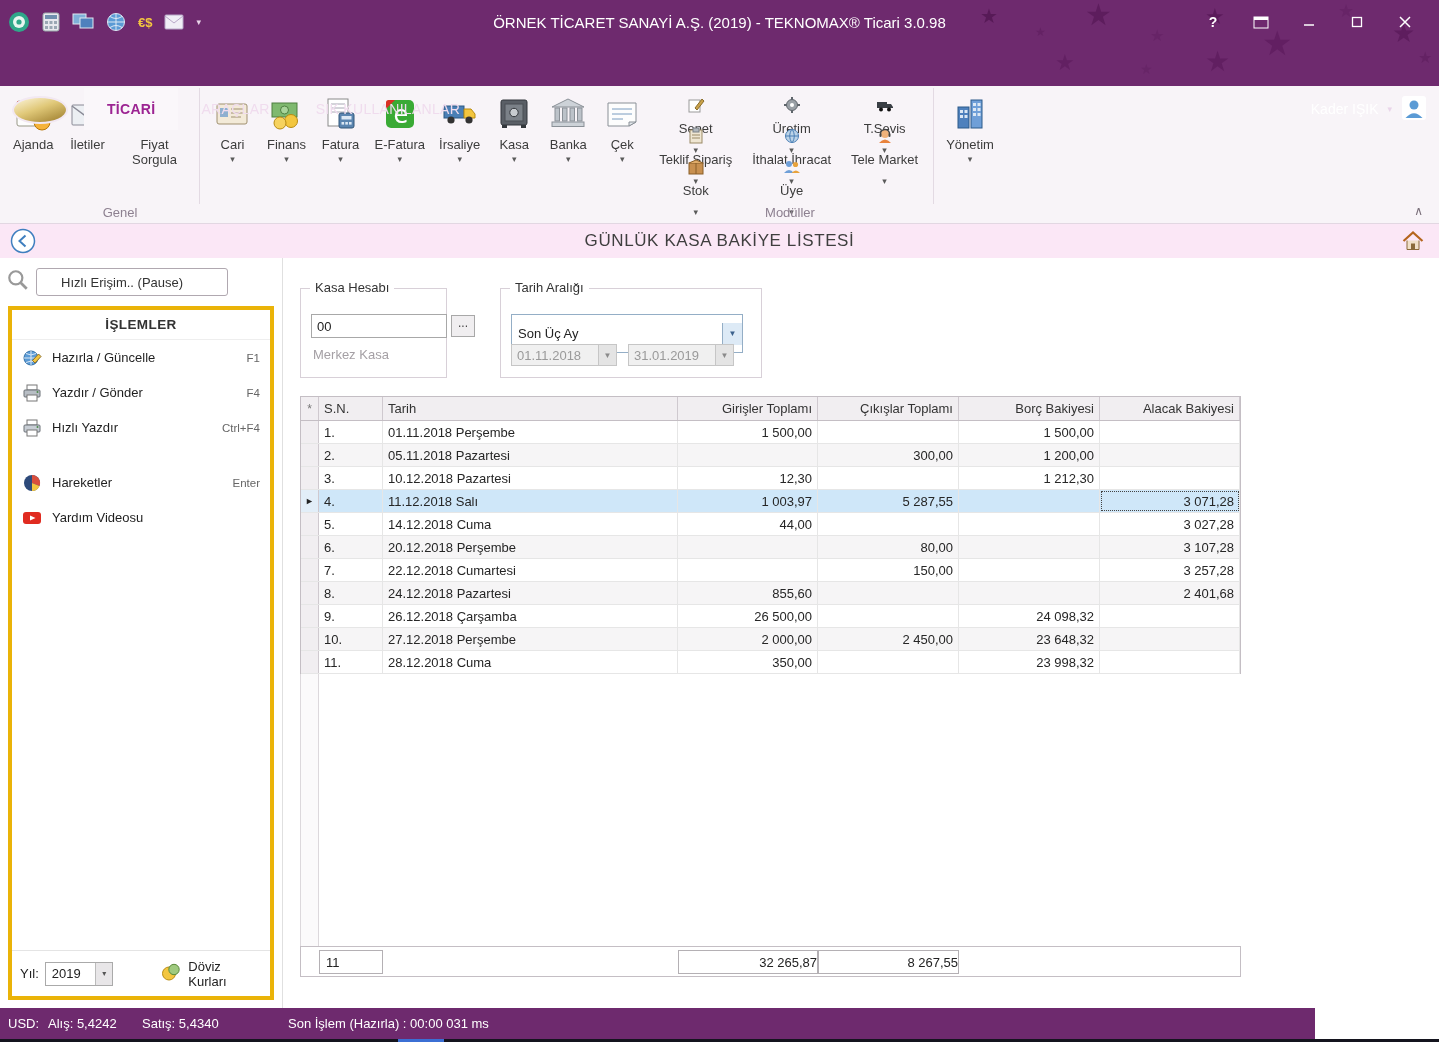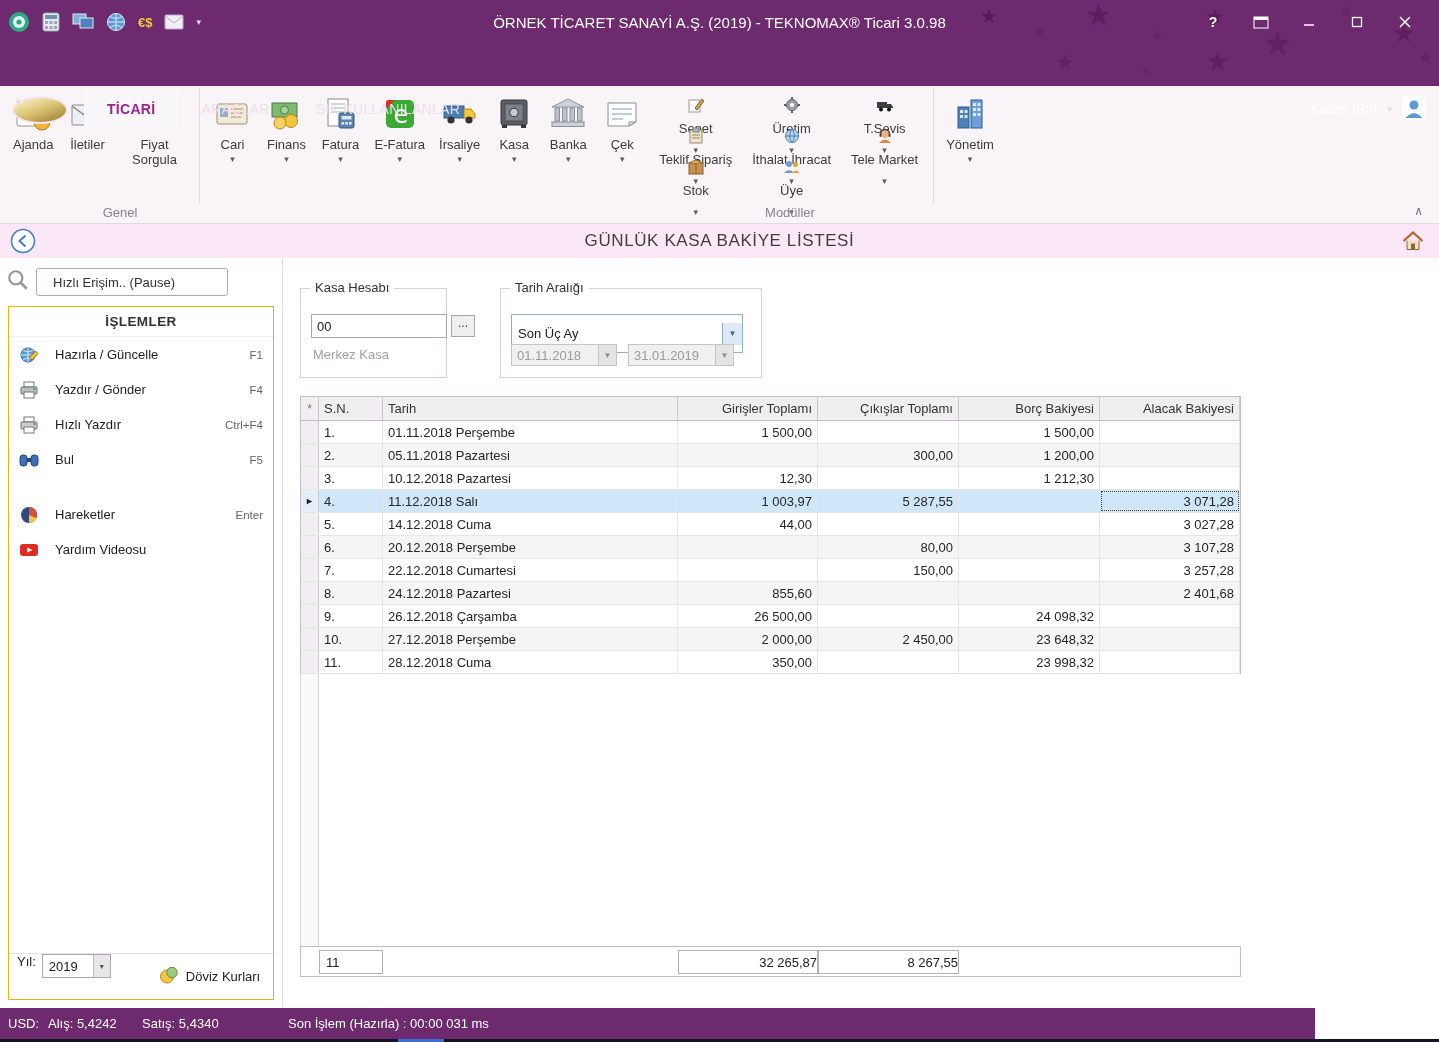--- a/index.html
+++ b/index.html
@@ -45,28 +45,28 @@
 
   
   .pagebar { position:absolute; left:0; top:224px; width:1439px; height:34px; background:#fbe7f6; }
   .backbtn { position:absolute; left:10px; top:228px; width:26px; height:26px; }
   .pagetitle { position:absolute; left:0; right:0; top:0; height:34px; display:flex; align-items:center; justify-content:center; font-size:17px; color:#3f3f3f; letter-spacing:.6px; }
   .homebtn { position:absolute; right:14px; top:229px; width:24px; height:24px; }
 
   
   .sidebar { position:absolute; left:0; top:258px; width:283px; height:750px; background:#fff; border-right:1px solid #e0e0e0; }
   .searchrow { position:absolute; left:6px; top:10px; display:flex; align-items:center; gap:6px; }
-  .searchrow input { width:192px; height:28px; border:1px solid #b0a8b0; border-radius:3px; padding:0 16px; font-size:13px; font-family:inherit; color:#333; }
-  .panel { position:absolute; left:8px; top:48px; width:266px; height:694px; border:1px solid #eab308; background:#fff; }
+  .searchrow input { width:192px; height:28px; border:1px solid #b0a8b0; border-radius:3px; padding:0 24px; font-size:13px; font-family:inherit; color:#333; }
+  .panel { position:absolute; left:8px; top:48px; width:266px; height:694px; border:4px solid #eab308; background:#fff; }
   .panel-h { height:30px; display:flex; align-items:center; justify-content:center; font-size:13.5px; font-weight:bold; color:#333; border-bottom:1px solid #eee; letter-spacing:.4px; }
-  .sitem { height:35px; display:flex; align-items:center; gap:16px; padding:0 10px; font-size:13px; color:#1f1f1f; cursor:default; }
+  .sitem { height:35px; display:flex; align-items:center; gap:10px; padding:0 10px; font-size:13px; color:#1f1f1f; cursor:default; }
   .sitem .ic20 { width:20px; height:20px; flex:0 0 20px; }
   .sitem .sc { margin-left:auto; color:#666; font-size:11.5px; }
   .sgap { height:20px; }
-  .panel-bottom { position:absolute; left:0; right:0; bottom:0; height:46px; border-top:1px solid #e4e4e4; display:flex; padding:0 8px; gap:6px; font-size:13px; color:#222; }
+  .panel-bottom { position:absolute; left:0; right:0; bottom:0; height:46px; border-top:1px solid #e4e4e4; display:flex; align-items:center; padding:0 8px; gap:6px; font-size:13px; color:#222; }
   .yearbox { width:69px; height:24px; border:1px solid #aaa; background:#fff; display:flex; align-items:center; }
   .yearbox .yv { flex:1; padding-left:6px; font-size:13px; }
   .yearbox .yb { width:17px; height:22px; background:#e8e6e8; border-left:1px solid #bbb; display:flex; align-items:center; justify-content:center; font-size:8px; color:#555; }
   .doviz { display:flex; align-items:center; gap:7px; margin-left:42px; }
 
   
   .fbox { position:absolute; border:1px solid #d8d0d8; background:#fff; }
   .fbox1 { left:300px; top:288px; width:147px; height:90px; }
   .fbox2 { left:500px; top:288px; width:262px; height:90px; }
   .flegend { position:absolute; top:-9px; left:9px; background:#fff; padding:0 5px; font-size:13px; color:#333; }
@@ -496,29 +496,20 @@
     <div class="sitem">
       <span class="ic20"><svg viewBox="0 0 20 20">
             <rect x="5" y="2" width="10" height="5" fill="#fff" stroke="#777"></rect>
             <rect x="2" y="7" width="16" height="7" rx="1" fill="#c8ced5" stroke="#6a7076"></rect>
             <rect x="5" y="12" width="10" height="6" fill="#fff" stroke="#777"></rect>
             <circle cx="15.5" cy="9" r="1" fill="#4a8a4a"></circle>
           </svg></span>
       <span>Hızlı Yazdır</span>
       <span class="sc">Ctrl+F4</span>
     </div>
-    <div class="sitem">
-      <span class="ic20"><svg viewBox="0 0 20 20">
-            <rect x="1" y="5" width="7" height="11" rx="3" fill="#3f6fb5" stroke="#23497e"></rect>
-            <rect x="12" y="5" width="7" height="11" rx="3" fill="#3f6fb5" stroke="#23497e"></rect>
-            <rect x="8" y="8" width="4" height="4" fill="#23497e"></rect>
-          </svg></span>
-      <span>Bul</span>
-      <span class="sc">F5</span>
-    </div>
     <div class="sgap"></div>
     <div class="sitem">
       <span class="ic20"><svg viewBox="0 0 20 20">
             <circle cx="10" cy="10" r="8" fill="#2d4a7a"></circle>
             <path d="M10 10 L10 2 A8 8 0 0 1 17.5 13 Z" fill="#d94f3d"></path>
             <path d="M10 10 L17.5 13 A8 8 0 0 1 10 18 Z" fill="#f3c63f"></path>
           </svg></span>
       <span>Hareketler</span>
       <span class="sc">Enter</span>
     </div>

